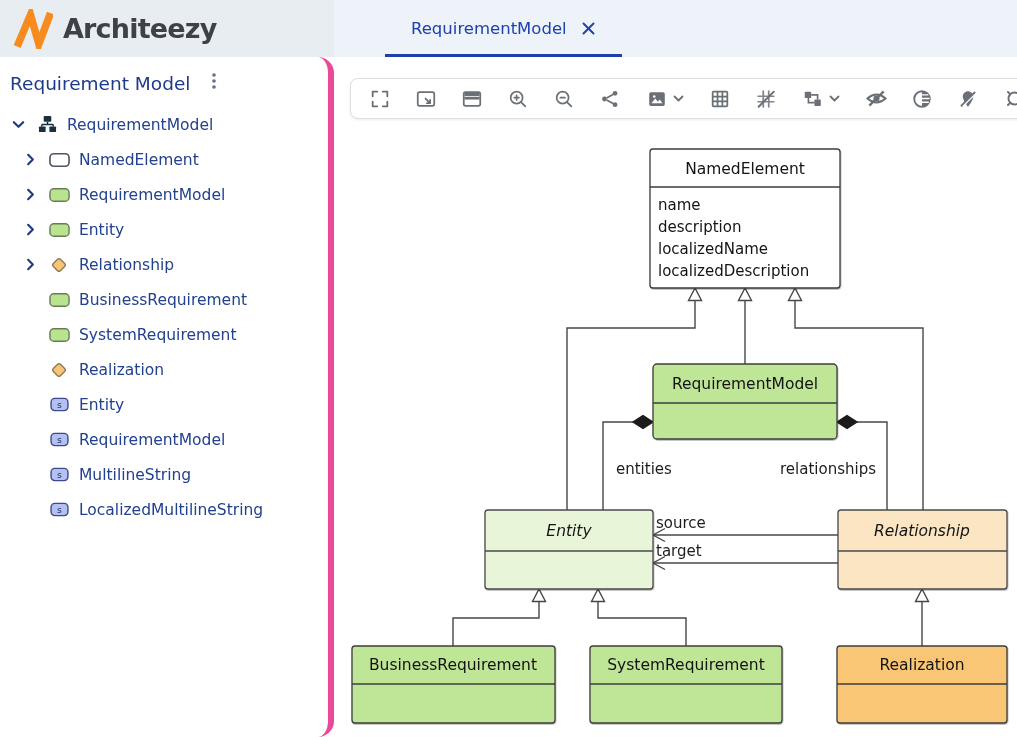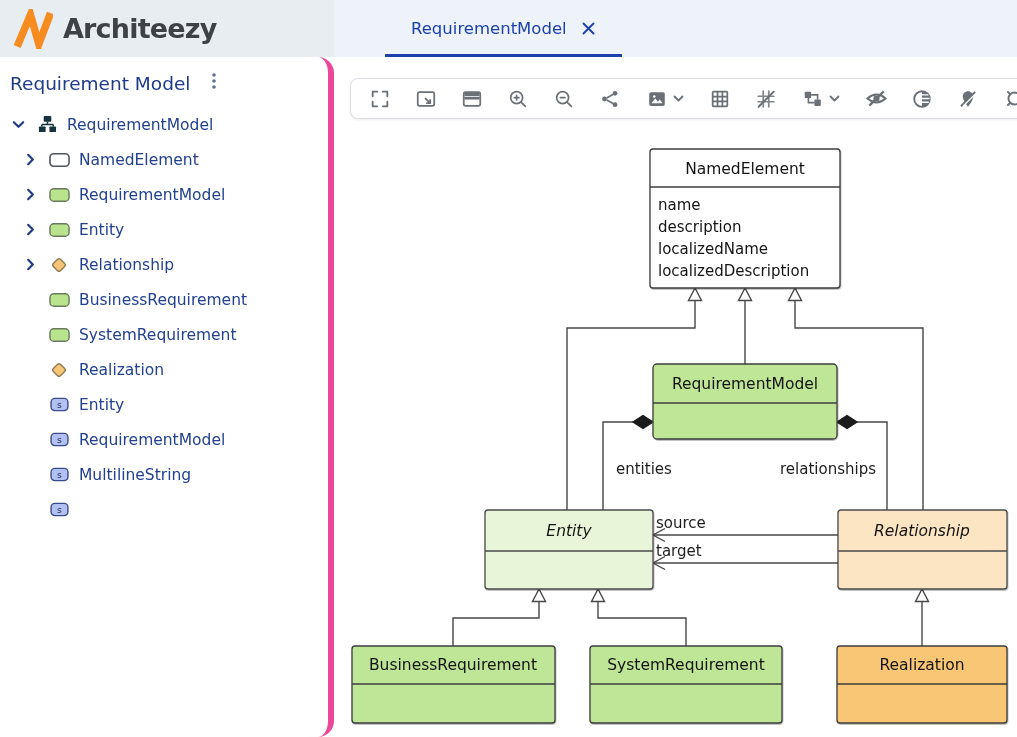--- a/index.html
+++ b/index.html
@@ -216,20 +216,21 @@
         </div>
 
         <div class="tree-row child">
           <span class="chev"></span>
           <span class="ticon">
             <svg width="19" height="15" viewBox="0 0 20 16">
                 <rect x="1" y="1.5" width="18" height="13" rx="4" fill="#b3c1f2" stroke="#3a4a8c" stroke-width="1.5"></rect>
                 <text x="10" y="11.5" text-anchor="middle" font-size="10" fill="#1c2b57">s</text>
               </svg>
           </span>
+          <span class="t-label">LocalizedMultilineString</span>
         </div>
 
       </div>
     </div>
 
     <div class="canvas">
 
       <div class="toolbar">
         <button class="tbtn">
           <svg width="22" height="22" viewBox="0 0 24 24" fill="none" stroke="#6a7076" stroke-width="2" stroke-linecap="round" stroke-linejoin="round">

